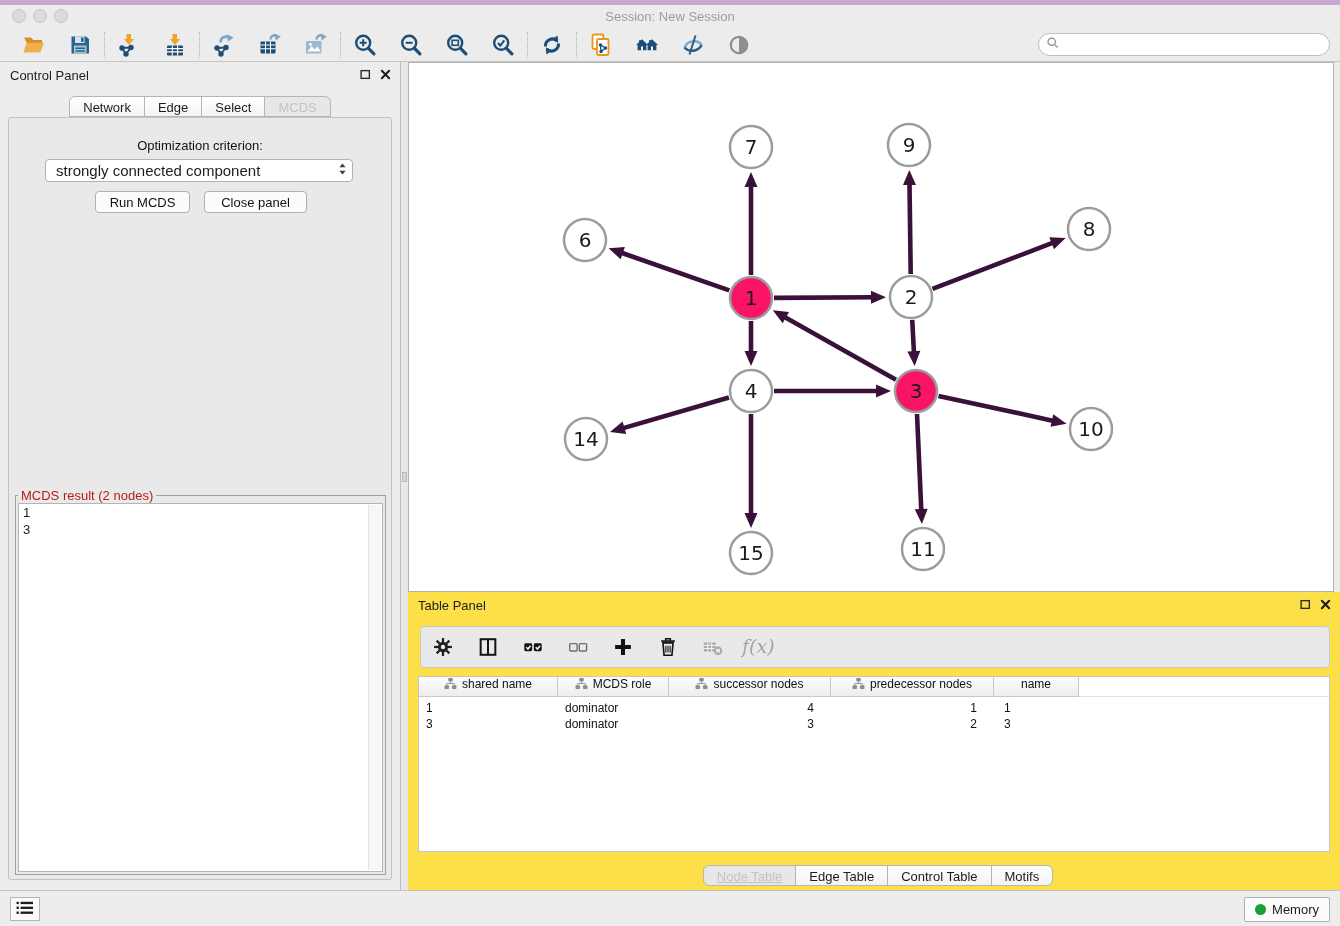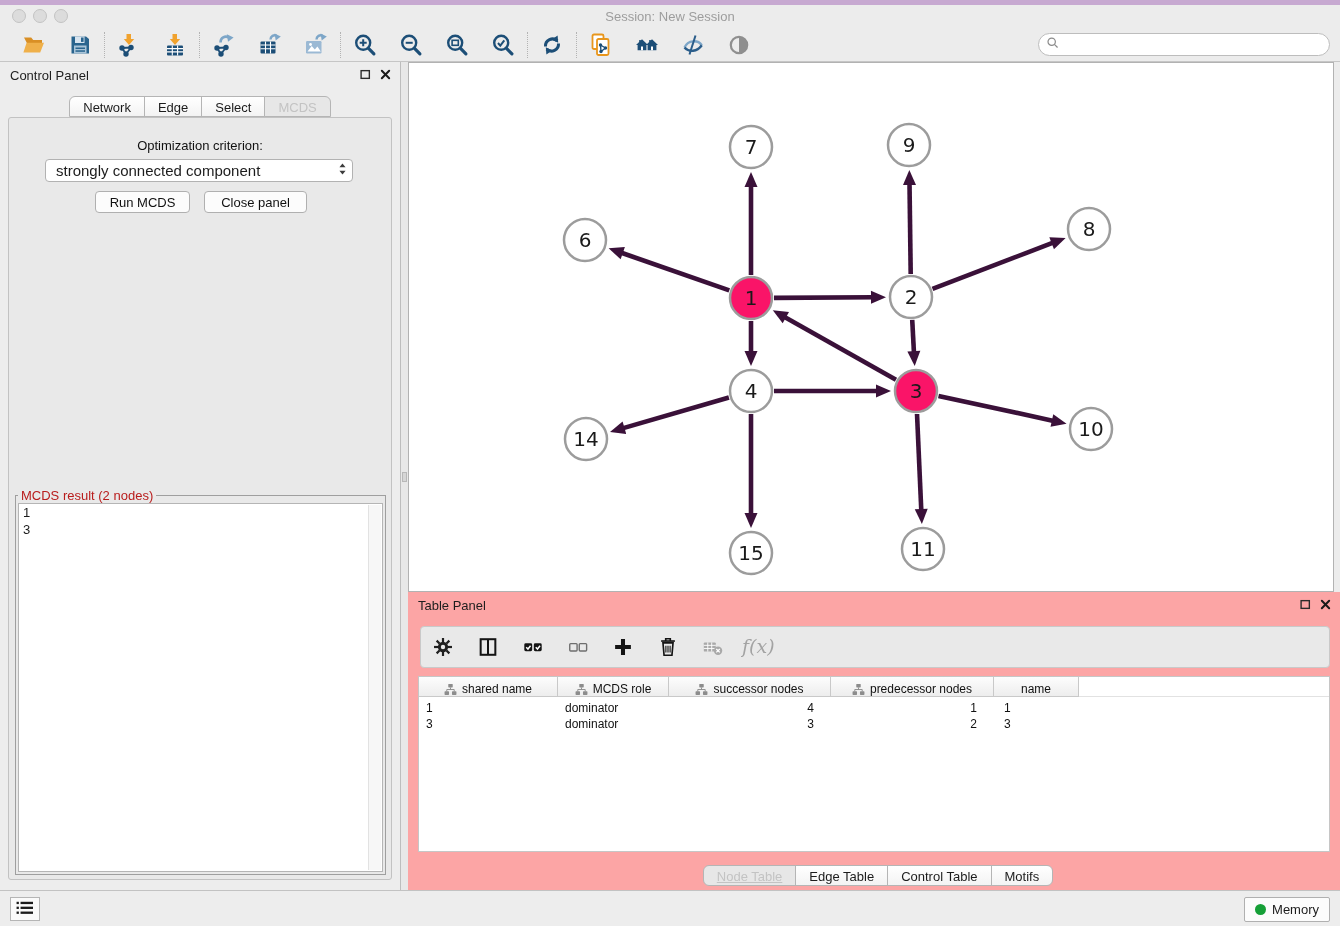--- a/index.html
+++ b/index.html
@@ -76,32 +76,32 @@
   .net-light svg { width:8px; height:8px; }
   .nl-close { background:#e0473f; border:1px solid #c03a33; }
   .nl-min   { background:#e9ab2f; border:1px solid #cd9122; }
   .nl-zoom  { background:#39ad35; border:1px solid #2c8f29; }
   .net-title { text-align:center; line-height:26px; font-size:13px; color:#1a1a1a; }
   .net-canvas { position:absolute; left:0; right:0; top:27px; bottom:0; background:#fff; }
   .net-canvas svg { position:absolute; inset:0; }
   .graph-label { font-family:"DejaVu Sans", sans-serif; font-size:20px; }
 
   
-  .table-panel { position:absolute; left:408px; right:0; top:592px; bottom:36px; background:#fca5a5; }
+  .table-panel { position:absolute; left:408px; right:0; top:592px; bottom:36px; background:#fde047; }
   .tp-toolbar { position:absolute; left:12px; right:10px; top:34px; height:42px; background:#e9e9e9;
                 border:1px solid #c9c9c9; border-radius:4px; display:flex; align-items:center; padding:0 9px; gap:19px; }
   .tp-btn { background:none; border:none; width:26px; height:26px; display:flex; align-items:center; justify-content:center; cursor:pointer; }
   .tp-btn.disabled { cursor:default; }
   .tp-btn svg { width:22px; height:22px; }
   .tp-btn.wide svg { width:34px; height:24px; }
 
   .tp-table { position:absolute; left:10px; right:10px; top:84px; bottom:38px; background:#fff; border:1px solid #c6c6c6; }
   .t-header { display:flex; height:20px; }
   .th { background:linear-gradient(#fdfdfd,#ededed); border-right:1px solid #c9c9c9; border-bottom:1px solid #c9c9c9;
-        display:flex; align-items:flex-end; justify-content:center; gap:5px; font-size:12px; color:#111; cursor:pointer; }
+        display:flex; align-items:flex-start; justify-content:center; gap:5px; font-size:12px; color:#111; cursor:pointer; }
   .th-filler { flex:1; border-bottom:1px solid #e2e2e2; background:#fff; }
   .tree-ic { display:flex; } .tree-ic svg { width:13px; height:13px; }
   .tr { display:flex; height:16px; align-items:center; }
   .tr:first-child { margin-top:3px; }
   .td { font-size:12px; color:#111; padding-left:7px; overflow:hidden; white-space:nowrap; }
   .td.right { padding-left:0; padding-right:17px; }
   .td.name-col { padding-left:10px; }
 
   .tp-tabs { position:absolute; left:0; right:0; bottom:4px; height:21px; display:flex; justify-content:center; }
   .tp-tabs .tab:first-child { border-radius:6px 0 0 6px; margin-left:8px;text-decoration:underline; }

